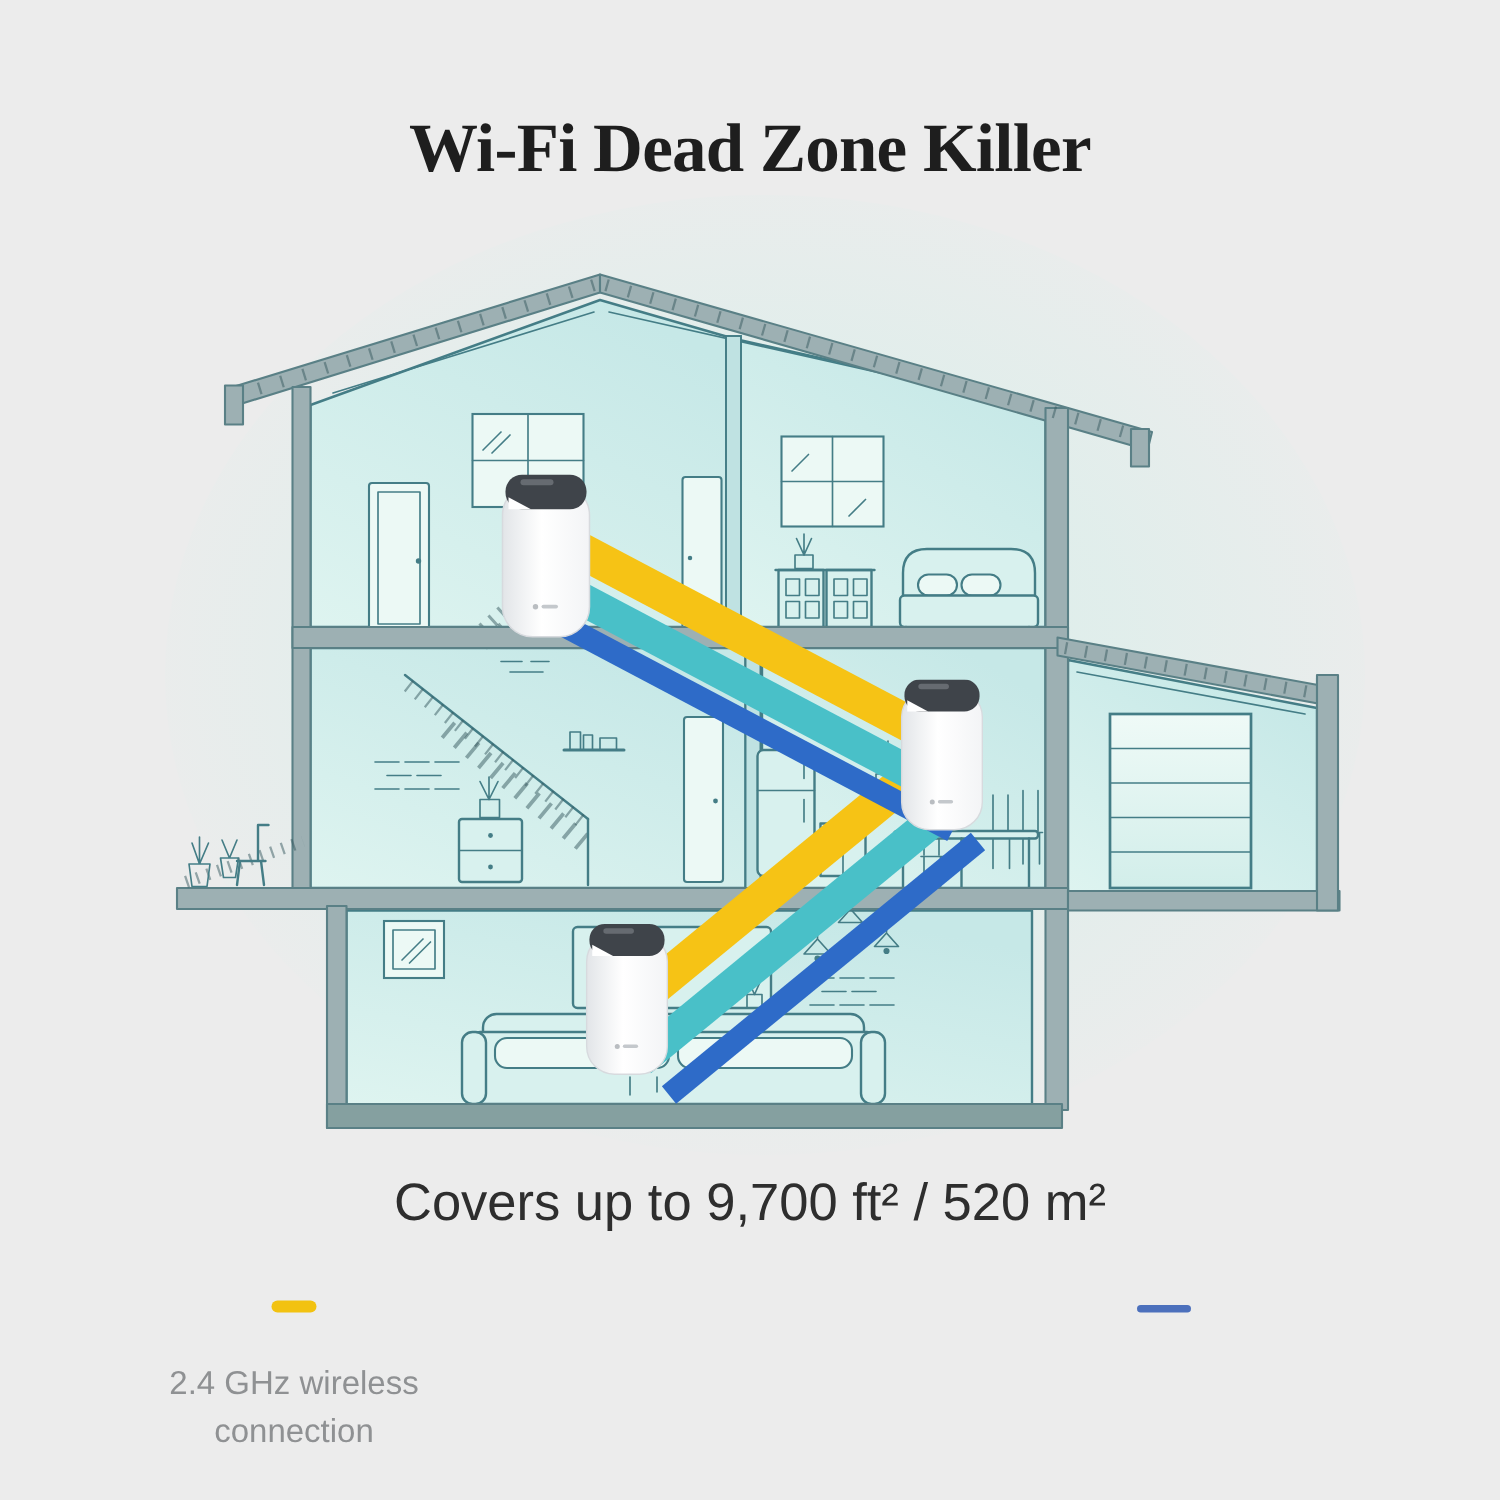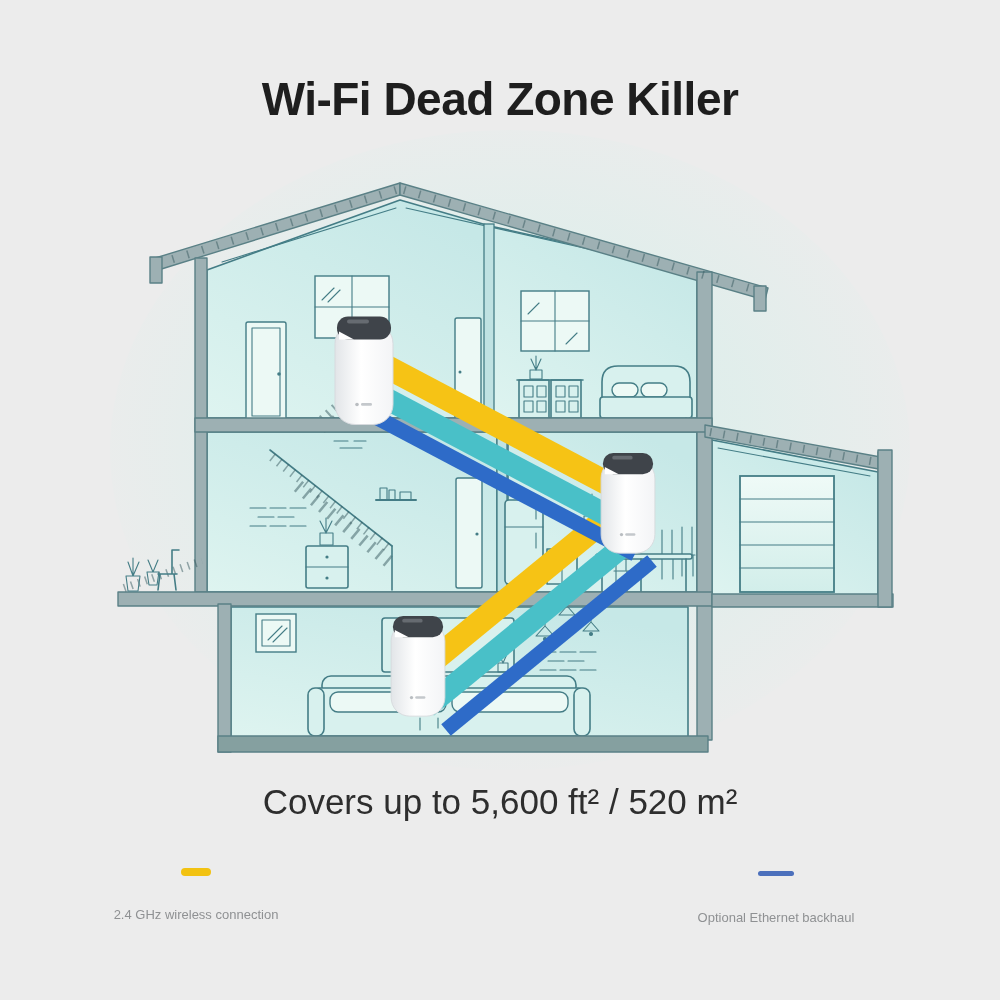--- a/index.html
+++ b/index.html
@@ -22,33 +22,33 @@
   .furnlight{fill:#ecf9f5;stroke:var(--c-line);stroke-width:1.4;}
   .tick{fill:none;stroke:rgba(55,90,96,.5);stroke-linecap:butt;}
   .band{fill:none;stroke-linecap:butt;}
   .band.yellow{stroke:var(--c-band-yellow);stroke-width:24;}
   .band.teal{stroke:var(--c-band-teal);stroke-width:22;}
   .band.blue{stroke:var(--c-band-blue);stroke-width:15;}
 
   
   .title{
     position:absolute;left:0;right:0;top:72px;text-align:center;
-    font-size:46px;font-weight:700;color:var(--c-title-text,#1e1e1e);letter-spacing:-.5px;
+    font-size:46px;font-weight:700;color:var(--c-title-text,#1e1e1e);letter-spacing:-.5px;font-family:Liberation Serif, serif;
   }
   .coverage{
     position:absolute;left:0;right:0;top:782px;text-align:center;
     font-size:35px;font-weight:400;color:var(--c-body-text,#2e2e2e);
   }
   .legend-item{position:absolute;width:200px;text-align:center;}
   .legend-item .dash{
     display:inline-block;width:30px;height:8px;border-radius:4px;background:#ccc;
   }
   .legend-item.thin .dash{width:36px;height:5px;border-radius:2.5px;}
   .legend-item .lab{
-    margin-top:26px;font-size:13px;line-height:1.45;color:var(--c-legend-text,#8f9193);
+    margin-top:26px;font-size:22px;line-height:1.45;color:var(--c-legend-text,#8f9193);
   }
   .legend-item.thin .lab{margin-top:29px;}
   .li-0{left:96px;top:862px;}
   .li-1{left:383px;top:862px;}
   .li-2{left:676px;top:862px;}
 </style>
 </head>
 <body>
 
 <div class="stage">
@@ -300,24 +300,23 @@
         <use href="#deco-unit" x="598" y="453" width="60" height="102"></use>
       </g>
       <g>
         <use href="#deco-unit" x="388" y="616" width="60" height="102"></use>
         <path class="ln thin" d="M420,718 v12 M438,718 v10"></path>
       </g>
     </g>
   </svg>
 
   <div class="title">Wi-Fi Dead Zone Killer</div>
-  <div class="coverage">Covers up to 5,600 ft² / 520 m²</div>
+  <div class="coverage">Covers up to 9,700 ft² / 520 m²</div>
 
   <div class="legend-item li-0">
     <span class="dash" style="background: rgb(242, 194, 17);"></span>
     <div class="lab">2.4 GHz wireless connection</div>
   </div>
   <div class="legend-item li-2 thin">
     <span class="dash" style="background: rgb(76, 112, 188);"></span>
-    <div class="lab">Optional Ethernet backhaul</div>
   </div>
 
 </div>
 
 </body></html>

